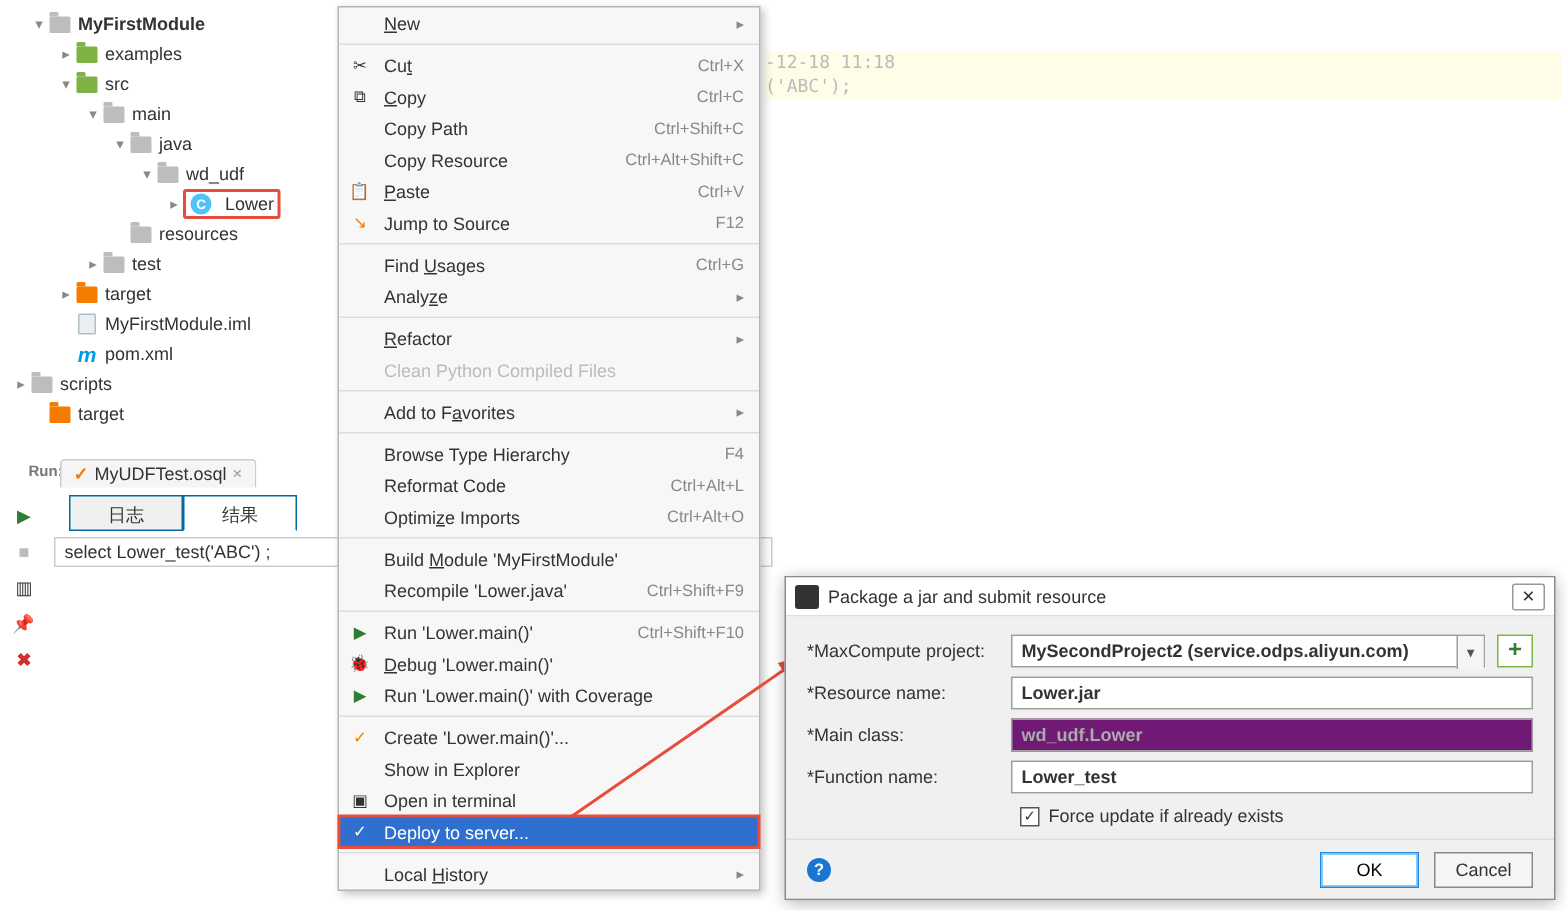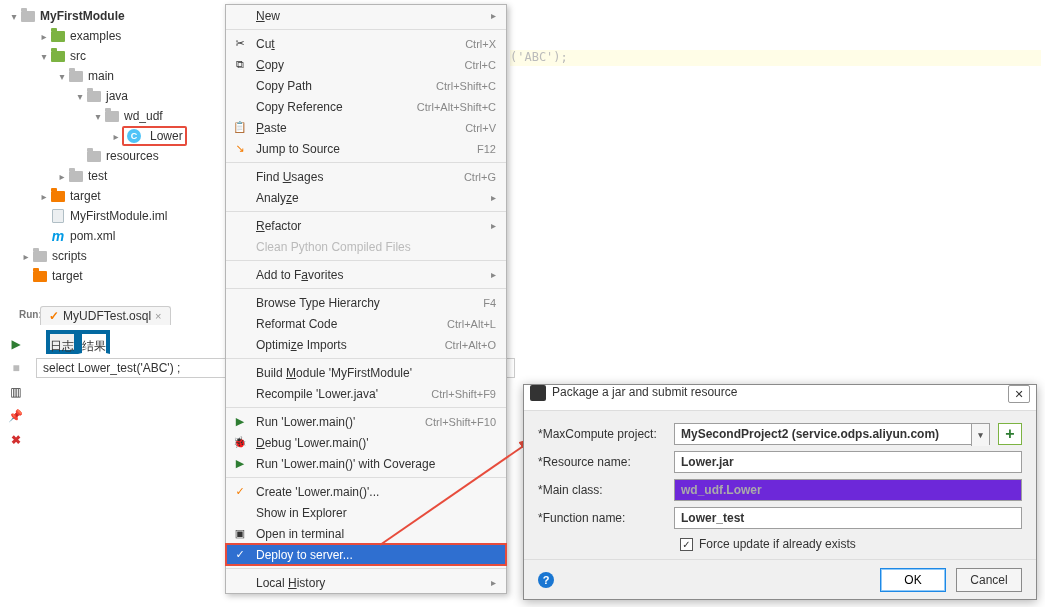--- a/index.html
+++ b/index.html
@@ -24,21 +24,21 @@
 .class-ico { width:14px; height:14px; border-radius:50%; background:#4fc3f7; color:#fff; font-size:9px; font-weight:bold; display:flex; align-items:center; justify-content:center; }
 .file-ico { width:12px; height:14px; background:#eceff1; border:1px solid #b0bec5; border-radius:1px; }
 .m-ico { color:#039be5; font-weight:bold; font-style:italic; font-size:14px; }
 
 
 .run-label { position:absolute; left:19px; top:309px; font-size:10px; color:#777;font-weight:bold; }
 .run-tabs { position:absolute; left:40px; top:304px; display:flex; align-items:center; height:22px; }
 .run-tab { display:flex; align-items:center; gap:4px; padding:2px 8px; border:1px solid #ccc; border-bottom:none; background:#f5f5f5; border-radius:3px 3px 0 0; }
 .close-x { color:#999; font-size:11px; }
 .sub-tabs { position:absolute; left:46px; top:330px; display:flex; height:24px; }
-.sub-tab { padding:4px 0; border:4px solid #0369a1; background:#f0f0f0; }
+.sub-tab { padding:4px 25px; border:1px solid #0369a1; background:#f0f0f0; }
 .sub-tab.active { background:#fff; border-bottom:1px solid #fff; }
 .sql-bar { position:absolute; left:36px; top:358px; right:530px; height:20px; border:1px solid #ccc; padding:2px 6px; background:#fff; }
 .gutter { position:absolute; left:0; top:330px; width:32px; display:flex; flex-direction:column; align-items:center; gap:8px; padding-top:6px; }
 .gutter .g { width:16px; height:16px; display:flex; align-items:center; justify-content:center; }
 .play { color:#2e7d32; }
 .stop { color:#bbb; }
 .pin { color:#f9a825; }
 .xred { color:#d32f2f; font-weight:bold; }
 
 
@@ -57,48 +57,49 @@
 .ctx-sep { height:1px; background:#ddd; margin:3px 0; }
 .ctx-ico { position:absolute; left:6px; width:16px; height:16px; display:flex; align-items:center; justify-content:center; font-size:11px; }
 .ctx-item .lbl u { text-decoration: underline; }
 .deploy-box { outline:2px solid #e74c3c; outline-offset:-1px; }
 
 
 .anno-arrow { position:absolute; left:370px; top:430px; width:180px; height:120px; pointer-events:none; }
 
 
 .dlg { position:absolute; left:523px; top:384px; width:514px; height:216px; background:#f0f0f0; border:1px solid #8a8a8a; box-shadow:0 2px 10px rgba(0,0,0,0.3); }
-.dlg-title { display:flex; height:26px; padding:0 6px; background:#fff; border-bottom:1px solid #ddd; }
+.dlg-title { display:flex; align-items:center; height:26px; padding:0 6px; background:#fff; border-bottom:1px solid #ddd; }
 .dlg-title .t-ico { width:16px; height:16px; background:#333; margin-right:6px; border-radius:2px; }
 .dlg-title .t-close { margin-left:auto; width:22px; height:18px; border:1px solid #999; border-radius:2px; display:flex; align-items:center; justify-content:center; font-size:11px; }
 .dlg-body { padding:10px 14px 8px 14px; }
 .frow { display:flex; align-items:center; height:26px; margin-bottom:2px; }
 .frow .flabel { width:136px; text-align:left; }
 .frow .finput { flex:1; height:22px; border:1px solid #9e9e9e; background:#fff; padding:0 6px; display:flex; align-items:center;font-weight:bold; }
-.frow .finput.disabled { color:#aaa; background:#6d28d9; }
+.frow .finput.disabled { color:#aaa; background:#701a75; }
 .combo { position:relative; }
 .combo .drop { position:absolute; right:0; top:0; width:18px; height:22px; border-left:1px solid #9e9e9e; display:flex; align-items:center; justify-content:center; font-size:9px; color:#555; background:#f5f5f5; }
 .plus-btn { width:24px; height:22px; margin-left:8px; border:1px solid #7cb342; color:#2e7d32; display:flex; align-items:center; justify-content:center; font-size:16px; font-weight:bold; background:#fff; }
 .chk-row { display:flex; align-items:center; gap:6px; height:22px; margin-top:2px; }
 .chk { width:13px; height:13px; border:1px solid #555; background:#fff; display:flex; align-items:center; justify-content:center; font-size:10px; color:#333; }
 .dlg-foot { position:absolute; left:0; right:0; bottom:0; height:40px; display:flex; align-items:center; padding:0 14px; border-top:1px solid #ddd; background:#f0f0f0; }
 .help { width:16px; height:16px; border-radius:50%; background:#1976d2; color:#fff; display:flex; align-items:center; justify-content:center; font-size:11px; font-weight:bold; }
 .btn { min-width:66px; height:24px; margin-left:10px; border:1px solid #8a8a8a; background:#f5f5f5; display:flex; align-items:center; justify-content:center; }
 .btn.primary { border:1px solid #1e88e5; background:#fff; color:#000; box-shadow: inset 0 0 0 1px #90caf9; }
 .spacer { flex:1; }
 </style>
 </head>
 <body>
 
 <div class="editor">
+  <div class="line hl-yellow" style="top:34px;"><span class="dim">-12-18 11:18</span></div>
   <div class="line hl-yellow" style="top:50px;"><span class="dim">('ABC');</span></div>
 </div>
 
 <div class="tree">
-  <div class="tree-row" style="padding-left:8px">
+  <div class="tree-row" style="padding-left:20px">
       <span class="arrow down"></span>
       <span class="ico">
         <span class="folder-grey"></span>
       </span>
       <b class="lbl">MyFirstModule</b>
     </div>
   <div class="tree-row" style="padding-left:38px">
       <span class="arrow right"></span>
       <span class="ico">
         <span class="folder-green"></span>
@@ -170,21 +171,21 @@
       </span>
       <span class="lbl">MyFirstModule.iml</span>
     </div>
   <div class="tree-row" style="padding-left:38px">
       <span class="arrow none">·</span>
       <span class="ico">
         <span class="m-ico">m</span>
       </span>
       <span class="lbl">pom.xml</span>
     </div>
-  <div class="tree-row" style="padding-left:20px">
+  <div class="tree-row" style="padding-left:8px">
       <span class="arrow right"></span>
       <span class="ico">
         <span class="folder-grey"></span>
       </span>
       <span class="lbl">scripts</span>
     </div>
   <div class="tree-row" style="padding-left:20px">
       <span class="arrow none">·</span>
       <span class="ico">
         <span class="folder-orange"></span>
@@ -228,21 +229,21 @@
   <div class="ctx-item">
       <span class="ctx-ico">⧉</span>
       <span class="lbl"><u>C</u>opy</span>
       <span class="shortcut">Ctrl+C</span>
     </div>
   <div class="ctx-item">
       <span class="lbl">Copy Path</span>
       <span class="shortcut">Ctrl+Shift+C</span>
     </div>
   <div class="ctx-item">
-      <span class="lbl">Copy Reference</span>
+      <span class="lbl">Copy Resource</span>
       <span class="shortcut">Ctrl+Alt+Shift+C</span>
     </div>
   <div class="ctx-item">
       <span class="ctx-ico">📋</span>
       <span class="lbl"><u>P</u>aste</span>
       <span class="shortcut">Ctrl+V</span>
     </div>
   <div class="ctx-item">
       <span class="ctx-ico" style="color:#f57c00">↘</span>
       <span class="lbl">Jump to Source</span>

